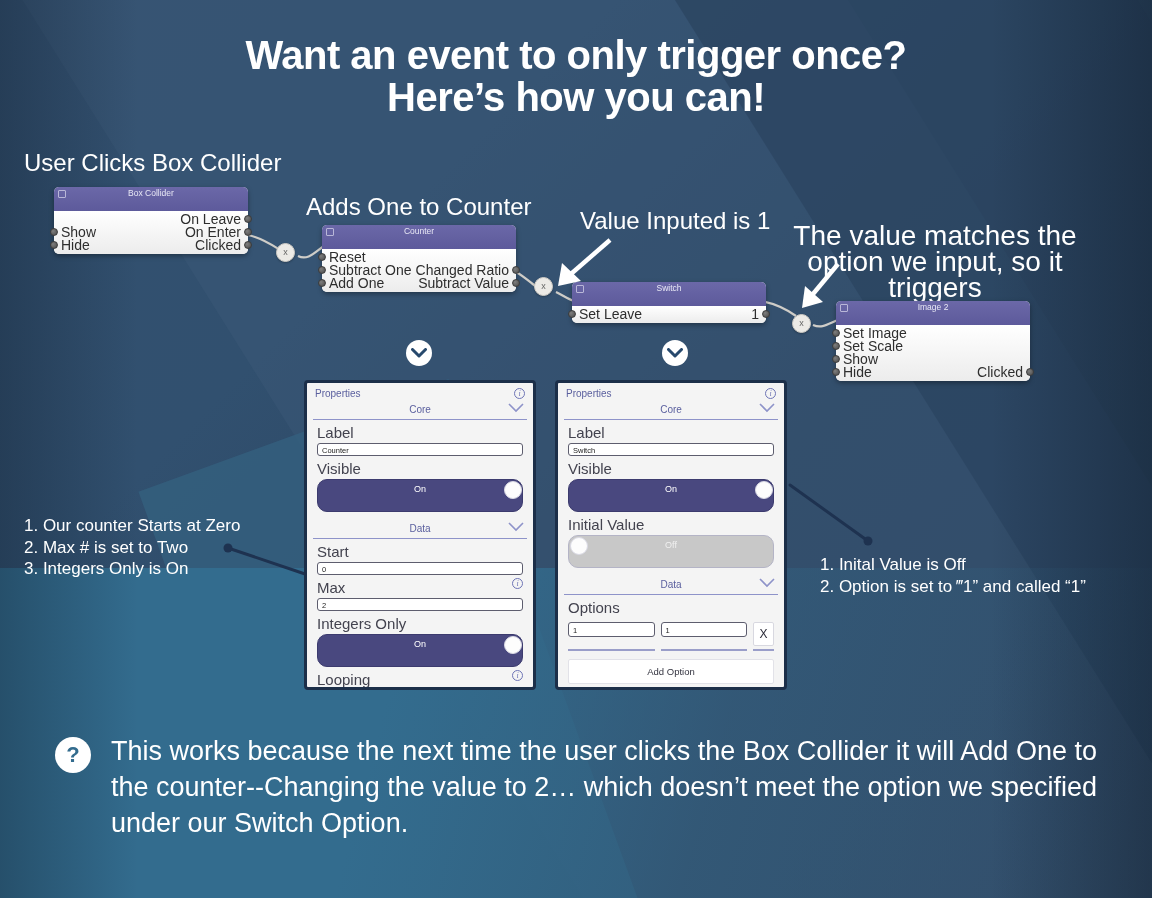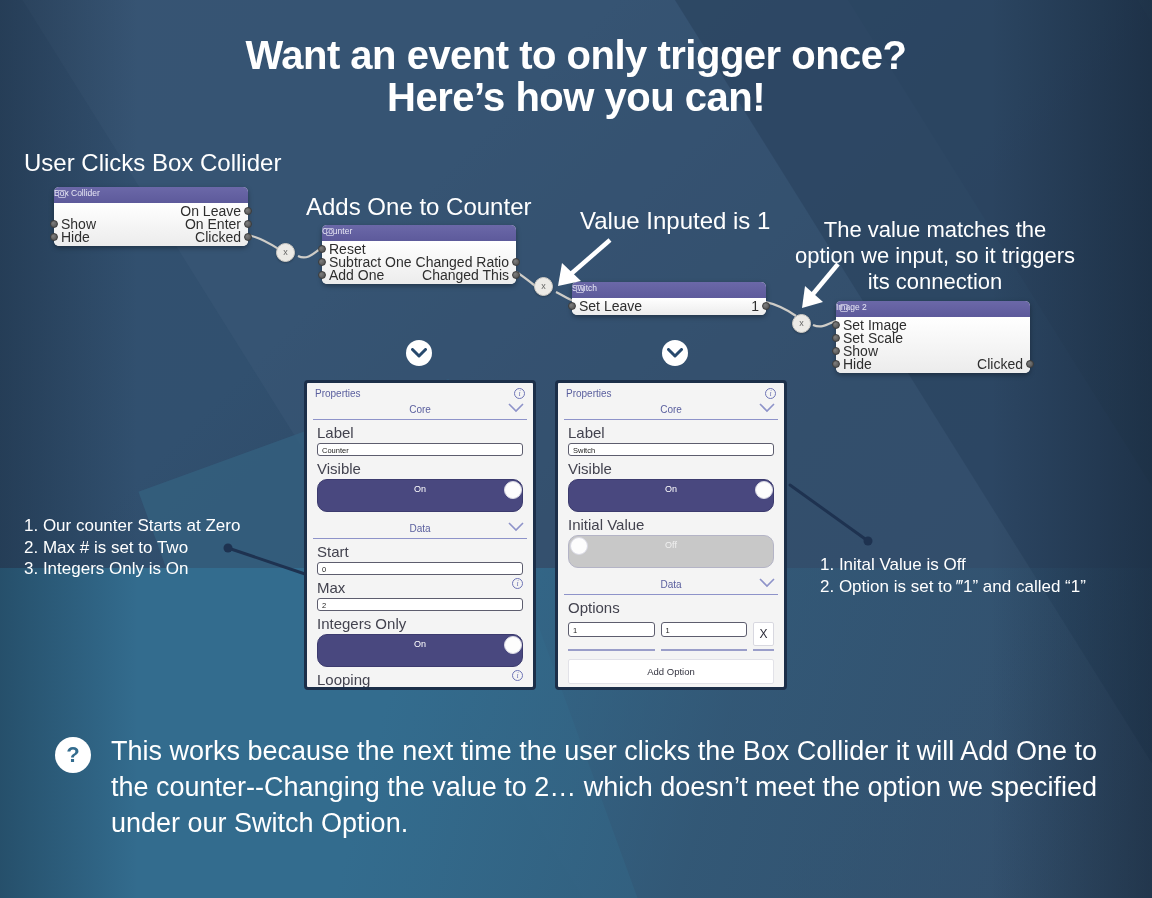--- a/index.html
+++ b/index.html
@@ -105,25 +105,26 @@
   .node {
     position: absolute;
     background: #f2f2f2;
     border-radius: 5px;
     box-shadow: 0 2px 5px rgba(0,0,0,.35);
     font-size: 9px;
     color: #333;
     overflow: visible;
   }
   .node-head {
-    height: 16px;
+    height: 24px;
     background: linear-gradient(#6b68a8, #5d5a9b);
     border-radius: 5px 5px 0 0;
     color: #e8e8f5;
     font-size: 8.5px;
+    text-align: center;
     line-height: 13px;
     position: relative;
   }
   .node-head .node-glyph {
     position: absolute;
     left: 4px; top: 2.5px;
     width: 8px; height: 8px;
     border: 1px solid #b9b7d8;
     border-radius: 1px;
     box-sizing: border-box;
@@ -361,21 +362,21 @@
   <div class="edge-vignette"></div>
 
   <div class="headline">
     <span>Want an event to only trigger once?</span>
     <span class="l2">Here’s how you can!</span>
   </div>
 
   <div class="caption" style="left:24px; top:149px;">User Clicks Box Collider</div>
   <div class="caption" style="left:306px; top:193px;">Adds One to Counter</div>
   <div class="caption" style="left:580px; top:207px;">Value Inputed is 1</div>
-  <div class="caption multi" style="left:772px; top:217px; width:326px; font-size:22px; line-height:26px;">
+  <div class="caption multi" style="left:772px; top:223px; width:326px; font-size:28px; line-height:26px;">
     <span>The value matches the</span><br>
     <span>option we input, so it triggers</span><br>
     <span>its connection</span>
   </div>
 
   <svg class="wires" viewBox="0 0 1152 898">
     <path d="M248,235 C262,238 272,245 280,250" stroke="#cfcdc8" stroke-width="2.2" fill="none"></path>
     <path d="M298,256 C308,261 315,252 324,246" stroke="#cfcdc8" stroke-width="2.2" fill="none"></path>
     <path d="M516,272 C525,277 532,284 538,288" stroke="#cfcdc8" stroke-width="2.2" fill="none"></path>
     <path d="M556,292 C564,296 568,299 574,301" stroke="#cfcdc8" stroke-width="2.2" fill="none"></path>
@@ -450,21 +451,21 @@
             <span class="plabel">Changed Ratio</span>
             <span class="dot right"></span>
           </span>
       </div>
       <div class="port-row">
         <span class="in">
             <span class="dot left"></span>
             <span class="plabel">Add One</span>
           </span>
         <span class="out">
-            <span class="plabel">Changed This</span>
+            <span class="plabel">Subtract Value</span>
             <span class="dot right"></span>
           </span>
       </div>
     </div>
   </div>
 
   <div class="node" style="left:572px; top:282px; width:194px;">
     <div class="node-head">
       <span class="node-glyph"></span>
       <span>Switch</span>

